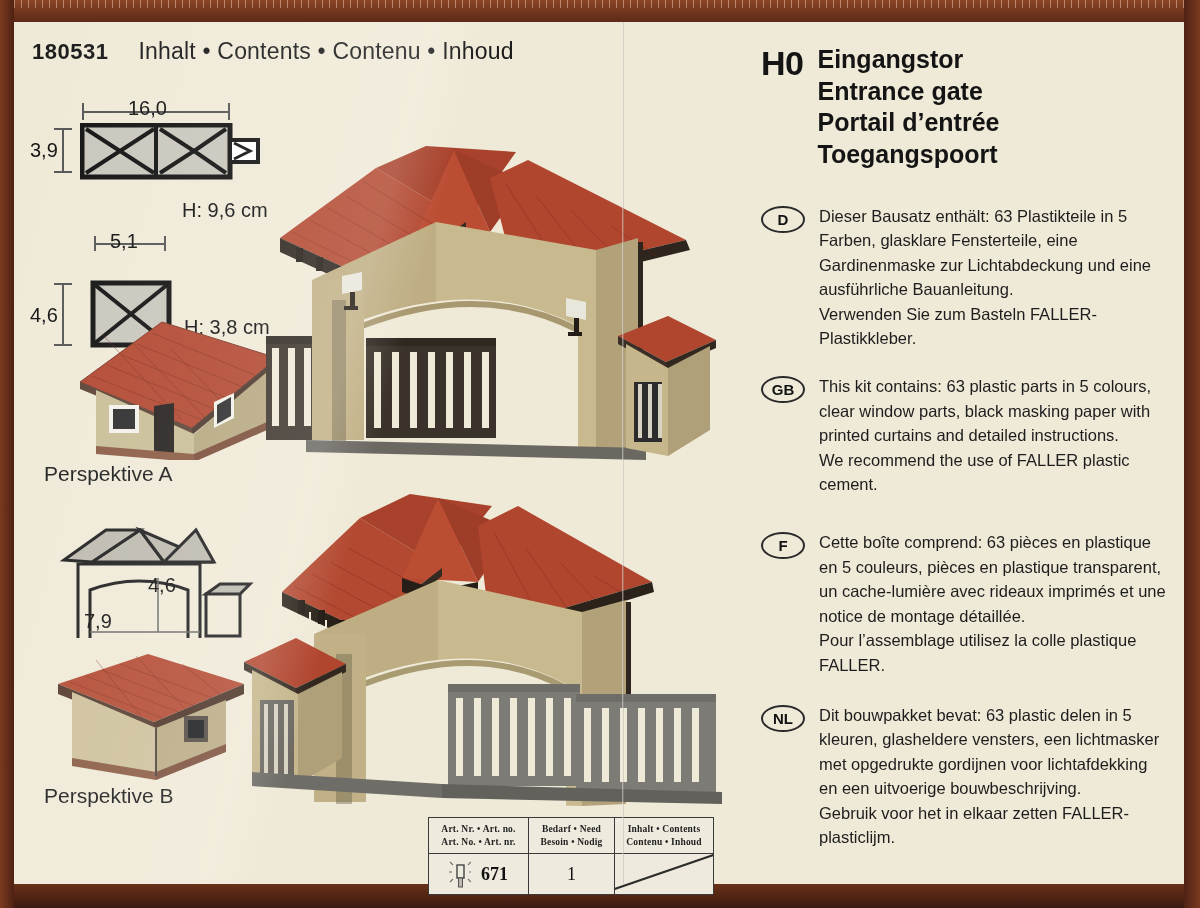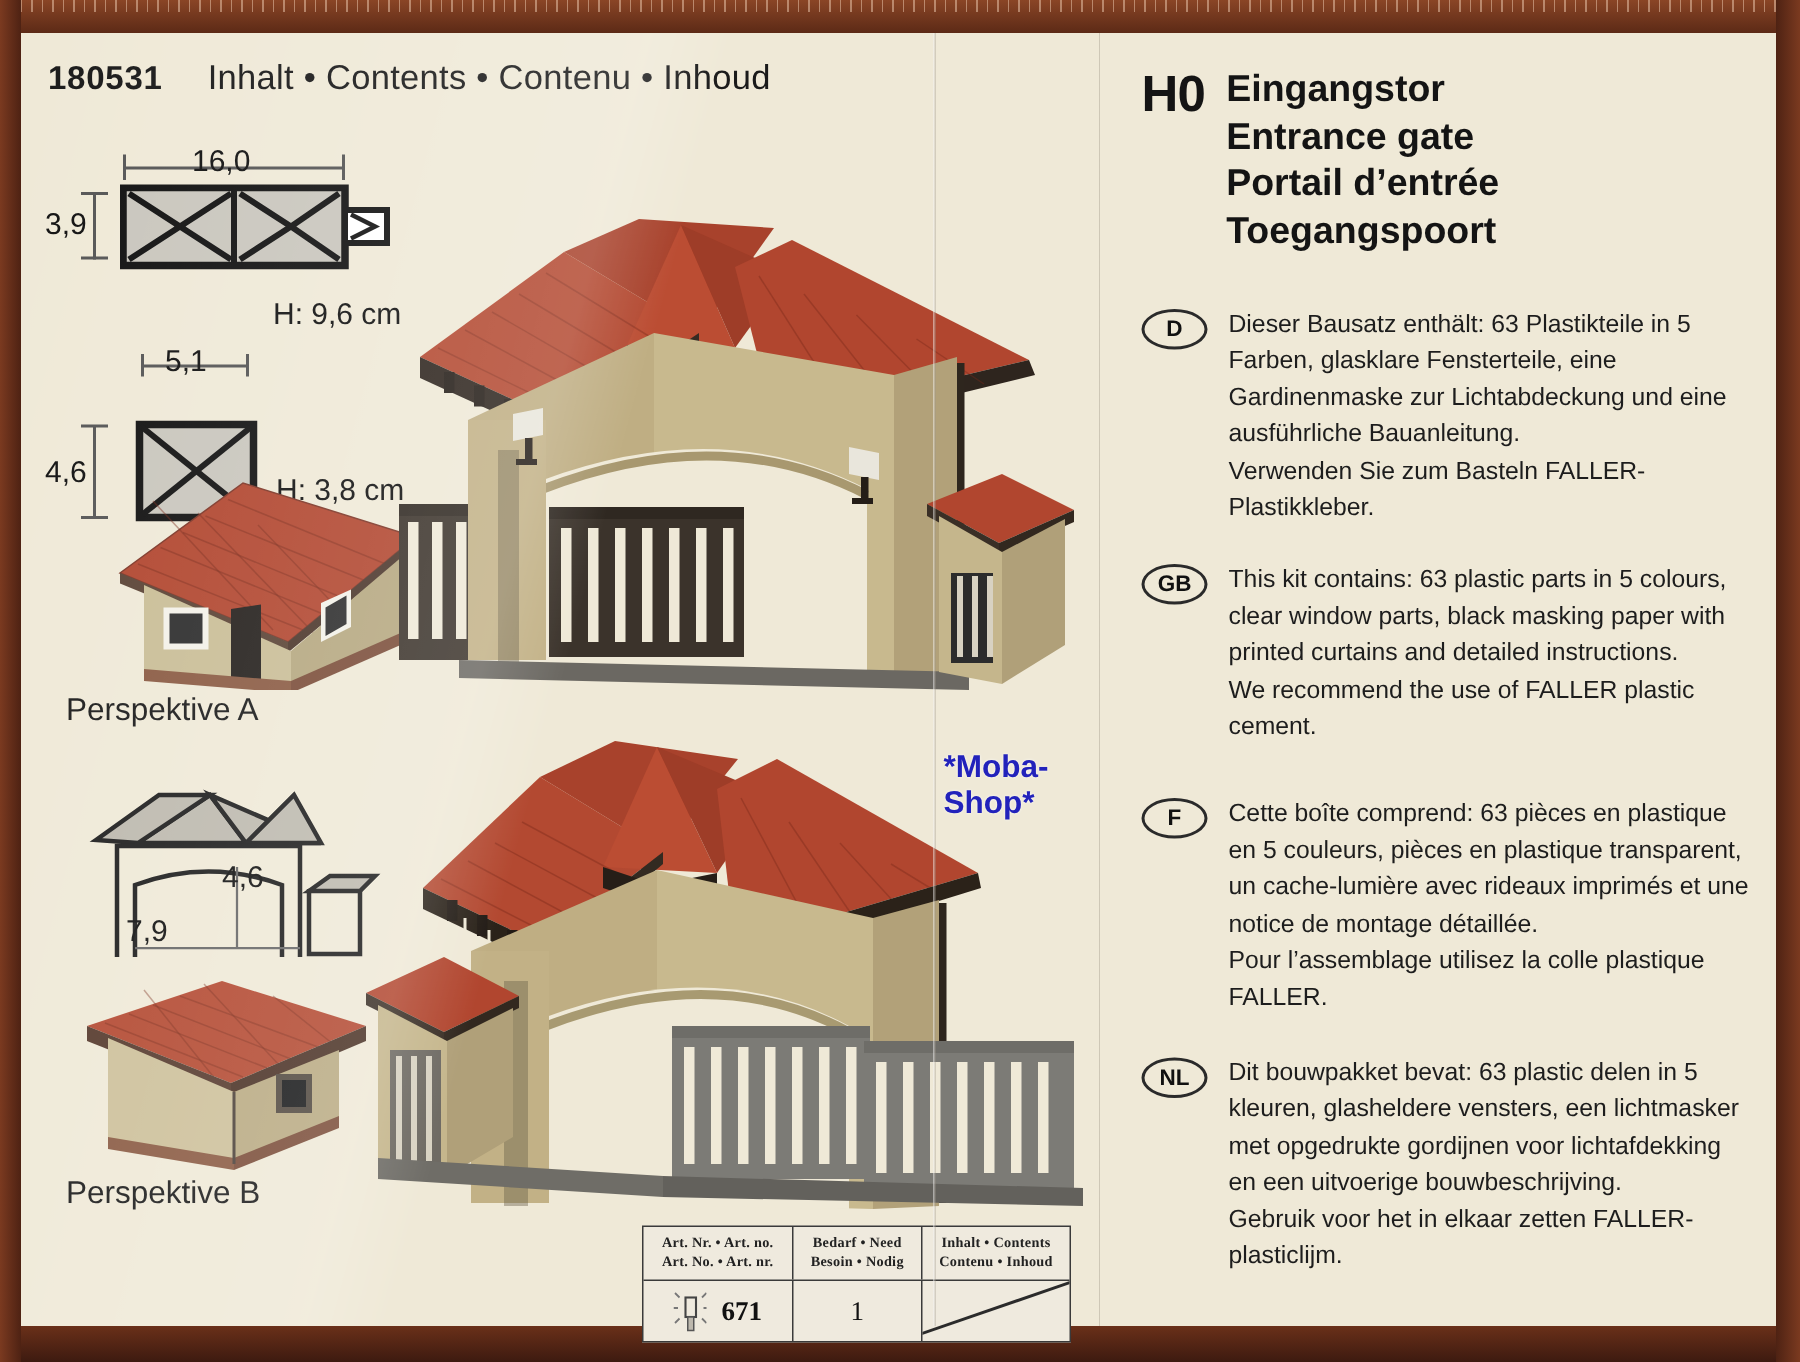--- a/index.html
+++ b/index.html
@@ -452,21 +452,20 @@
           <rect x="414" y="246" width="7" height="74"></rect>
             <rect x="432" y="246" width="7" height="74"></rect>
           <rect x="450" y="246" width="7" height="74"></rect>
         </g>
         <rect x="334" y="232" width="140" height="8" fill="#6e6d68"></rect>
 
         <polygon points="10,310 200,322 200,336 10,324" fill="#6f6d67"></polygon>
         <polygon points="200,322 480,330 480,342 200,336" fill="#63615c"></polygon>
       </svg>
 
-      <div class="watermark">*Moba-Shop*</div>
 
       <div class="parts-table">
         <div class="pt-head">
           <div class="pt-c1">
             <span>Art. Nr. • Art. no.</span>
             <span>Art. No. • Art. nr.</span>
           </div>
           <div class="pt-c2">
             <span>Bedarf • Need</span>
             <span>Besoin • Nodig</span>

